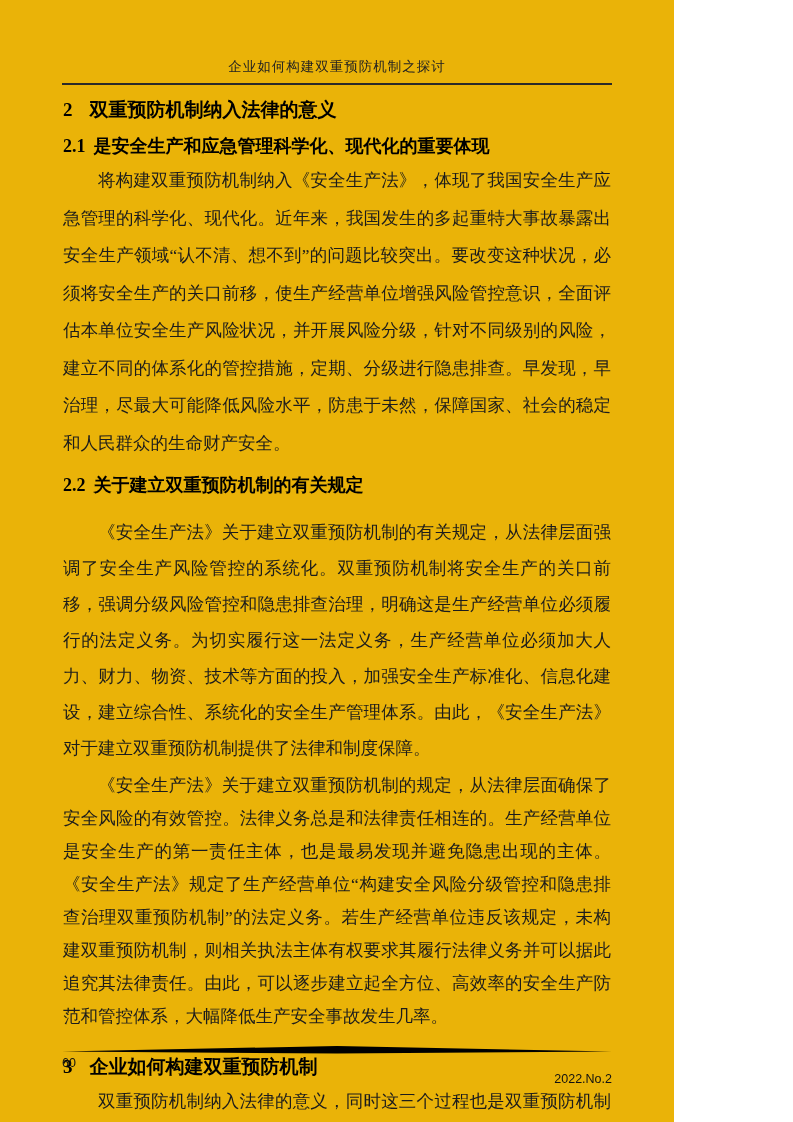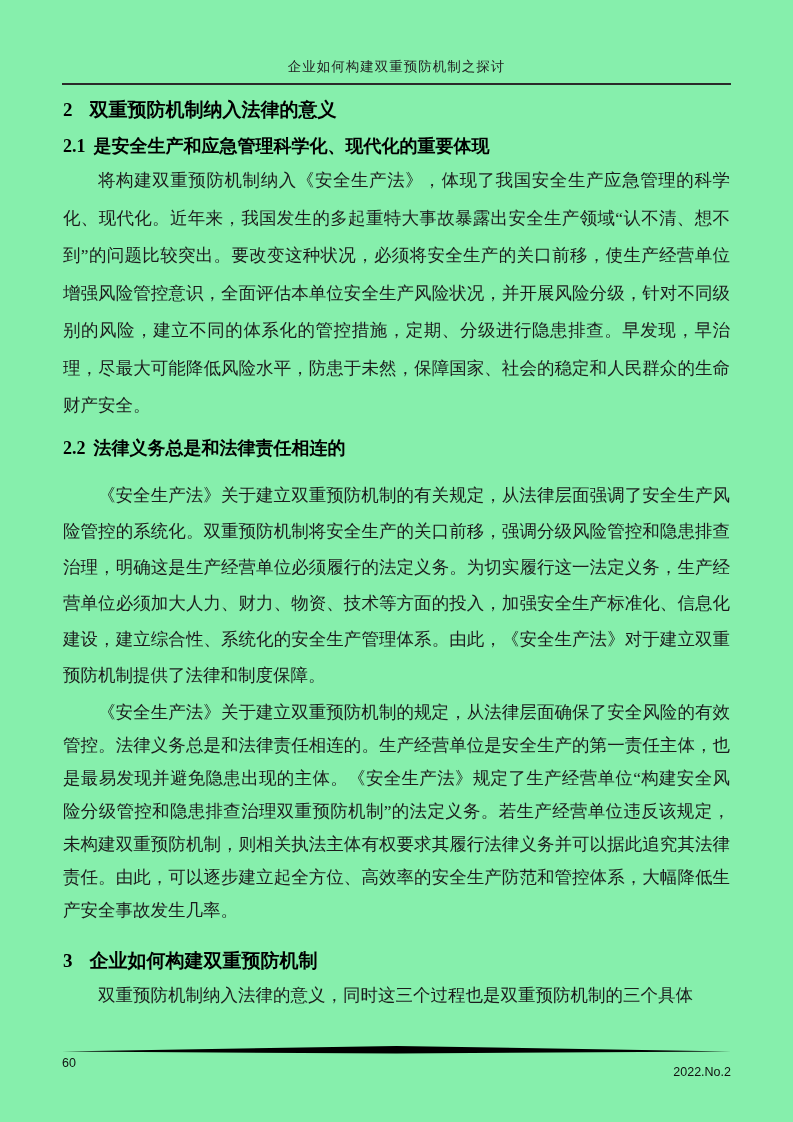--- a/index.html
+++ b/index.html
@@ -2,23 +2,23 @@
 <html><head>
 <meta charset="utf-8">
 <style>
   html, body {
     margin: 0;
     padding: 0;
     background: #ffffff;
   }
   .page {
     position: relative;
-    width: 793px;
+    width: 674px;
     height: 1122px;
-    background: #86efac;
+    background: #eab308;
     overflow: hidden;
     font-family: "Liberation Serif", "DejaVu Serif", serif;
     color: #1c1c1c;
   }
   
   .running-header {
     position: absolute;
     left: 62px;
     right: 62px;
     top: 58px;
@@ -85,41 +85,41 @@
     position: relative;
     margin-top: 2px;
     font-family: "Liberation Sans", "DejaVu Sans", sans-serif;
     font-size: 12.5px;
     color: #111;
   }
   .footer-page { text-align: left; }
   .footer-issue {
     position: absolute;
     right: 0;
-    top: 9px;
+    top: 16px;
   }
 </style>
 </head>
 <body>
 
 <div class="page">
 
   <div class="running-header">
     <div class="running-header-title">企业如何构建双重预防机制之探讨</div>
   </div>
 
   <div class="content">
 
     <h2 class="h-sec"><span class="h-num num-wide">2</span><span>双重预防机制纳入法律的意义</span></h2>
 
     <h3 class="h-sub"><span class="h-num num">2.1</span><span>是安全生产和应急管理科学化、现代化的重要体现</span></h3>
 
     <p class="para lh38">将构建双重预防机制纳入《安全生产法》，体现了我国安全生产应急管理的科学化、现代化。近年来，我国发生的多起重特大事故暴露出安全生产领域“认不清、想不到”的问题比较突出。要改变这种状况，必须将安全生产的关口前移，使生产经营单位增强风险管控意识，全面评估本单位安全生产风险状况，并开展风险分级，针对不同级别的风险，建立不同的体系化的管控措施，定期、分级进行隐患排查。早发现，早治理，尽最大可能降低风险水平，防患于未然，保障国家、社会的稳定和人民群众的生命财产安全。</p>
 
-    <h3 class="h-sub"><span class="h-num num">2.2</span><span>法律义务总是和法律责任相连的</span></h3>
+    <h3 class="h-sub"><span class="h-num num">2.2</span><span>关于建立双重预防机制的有关规定</span></h3>
 
     <p class="para lh36">《安全生产法》关于建立双重预防机制的有关规定，从法律层面强调了安全生产风险管控的系统化。双重预防机制将安全生产的关口前移，强调分级风险管控和隐患排查治理，明确这是生产经营单位必须履行的法定义务。为切实履行这一法定义务，生产经营单位必须加大人力、财力、物资、技术等方面的投入，加强安全生产标准化、信息化建设，建立综合性、系统化的安全生产管理体系。由此，《安全生产法》对于建立双重预防机制提供了法律和制度保障。</p>
 
 
     <p class="para lh33">《安全生产法》关于建立双重预防机制的规定，从法律层面确保了安全风险的有效管控。法律义务总是和法律责任相连的。生产经营单位是安全生产的第一责任主体，也是最易发现并避免隐患出现的主体。《安全生产法》规定了生产经营单位“构建安全风险分级管控和隐患排查治理双重预防机制”的法定义务。若生产经营单位违反该规定，未构建双重预防机制，则相关执法主体有权要求其履行法律义务并可以据此追究其法律责任。由此，可以逐步建立起全方位、高效率的安全生产防范和管控体系，大幅降低生产安全事故发生几率。</p>
 
     <h2 class="h-sec h-top"><span class="h-num num-wide">3</span><span>企业如何构建双重预防机制</span></h2>
 
     <p class="para lh38">双重预防机制纳入法律的意义，同时这三个过程也是双重预防机制的三个具体</p>
 

